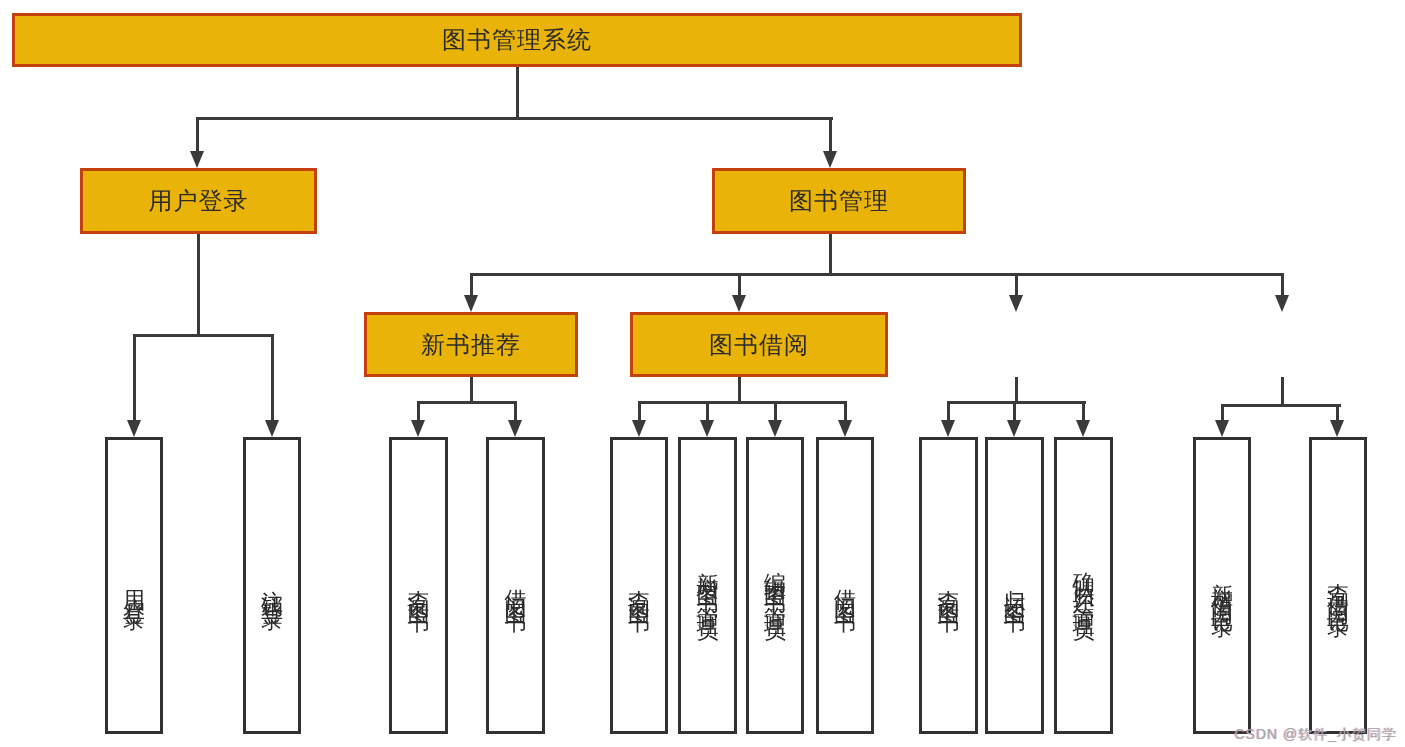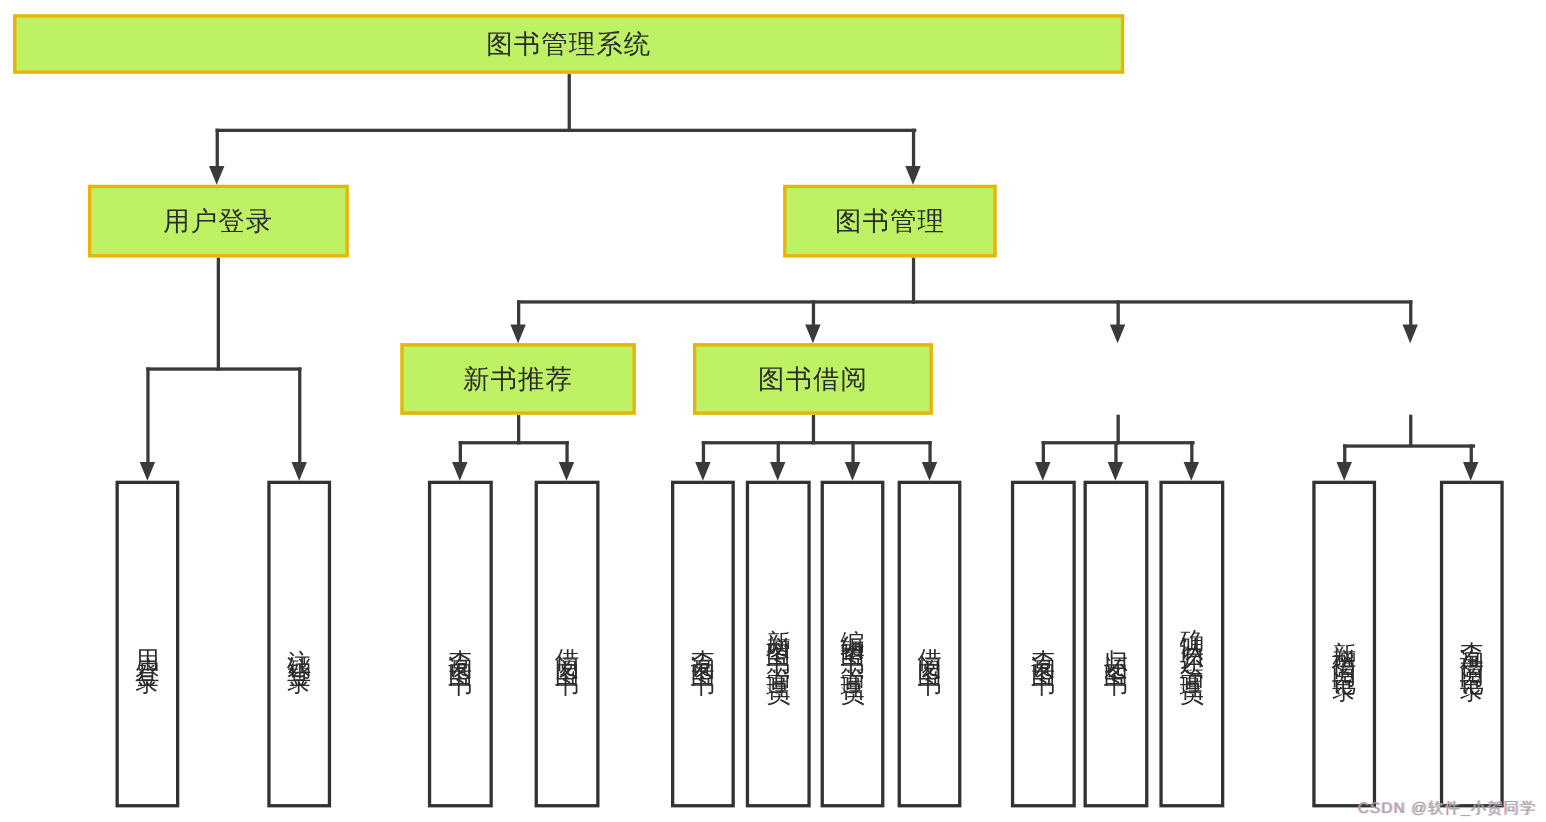--- a/index.html
+++ b/index.html
@@ -1,21 +1,21 @@
 <!DOCTYPE html>
 <html><head>
 <meta charset="utf-8">
 <style>
   html,body{margin:0;padding:0;background:#ffffff;}
   #stage{
     position:relative;width:1405px;height:747px;background:#ffffff;overflow:hidden;
     font-family:"Liberation Sans","DejaVu Sans",sans-serif;color:#2b2b2b;
   }
   .box{
-    position:absolute;box-sizing:border-box;border:3px solid #eab308;background:#bef264;
+    position:absolute;box-sizing:border-box;border:3px solid #c2410c;background:#eab308;
     display:flex;align-items:center;justify-content:center;
     font-size:24px;letter-spacing:1px;color:#2b2b2b;white-space:nowrap;
   }
   .leaf{
     position:absolute;box-sizing:border-box;border:3px solid #323232;background:#ffffff;
     display:flex;align-items:center;justify-content:center;
     writing-mode:vertical-rl;text-orientation:mixed;
     font-size:22px;letter-spacing:7px;line-height:1;color:#2b2b2b;
   }
   .ln{position:absolute;background:#3a3a3a;}
@@ -92,25 +92,25 @@
   <div class="ln" style="left:1221px;top:404px;width:120px;height:3px;"></div>
   <div class="ln" style="left:1221px;top:404px;width:3px;height:18px;"></div>
   <div class="ln" style="left:1336px;top:404px;width:3px;height:18px;"></div>
   <div class="arr" style="left:1215px;top:420px;"></div>
   <div class="arr" style="left:1330px;top:420px;"></div>
 
   <div class="box" style="left:12px;top:13px;width:1010px;height:54px;">图书管理系统</div>
 
   <div class="box" style="left:80px;top:168px;width:237px;height:66px;">用户登录</div>
 
-  <div class="box" style="left:712px;top:168px;width:194px;height:66px;">图书管理</div>
+  <div class="box" style="left:712px;top:168px;width:254px;height:66px;">图书管理</div>
 
   <div class="box" style="left:364px;top:312px;width:214px;height:65px;">新书推荐</div>
 
-  <div class="box" style="left:630px;top:312px;width:218px;height:65px;">图书借阅</div>
+  <div class="box" style="left:630px;top:312px;width:258px;height:65px;">图书借阅</div>
 
 
 
   <div class="leaf" style="left:105px;top:437px;width:58px;height:297px;">用户登录</div>
 
   <div class="leaf" style="left:243px;top:437px;width:58px;height:297px;">注销登录</div>
 
   <div class="leaf" style="left:389px;top:437px;width:59px;height:297px;">查询图书</div>
 
   <div class="leaf" style="left:486px;top:437px;width:59px;height:297px;">借阅图书</div>

